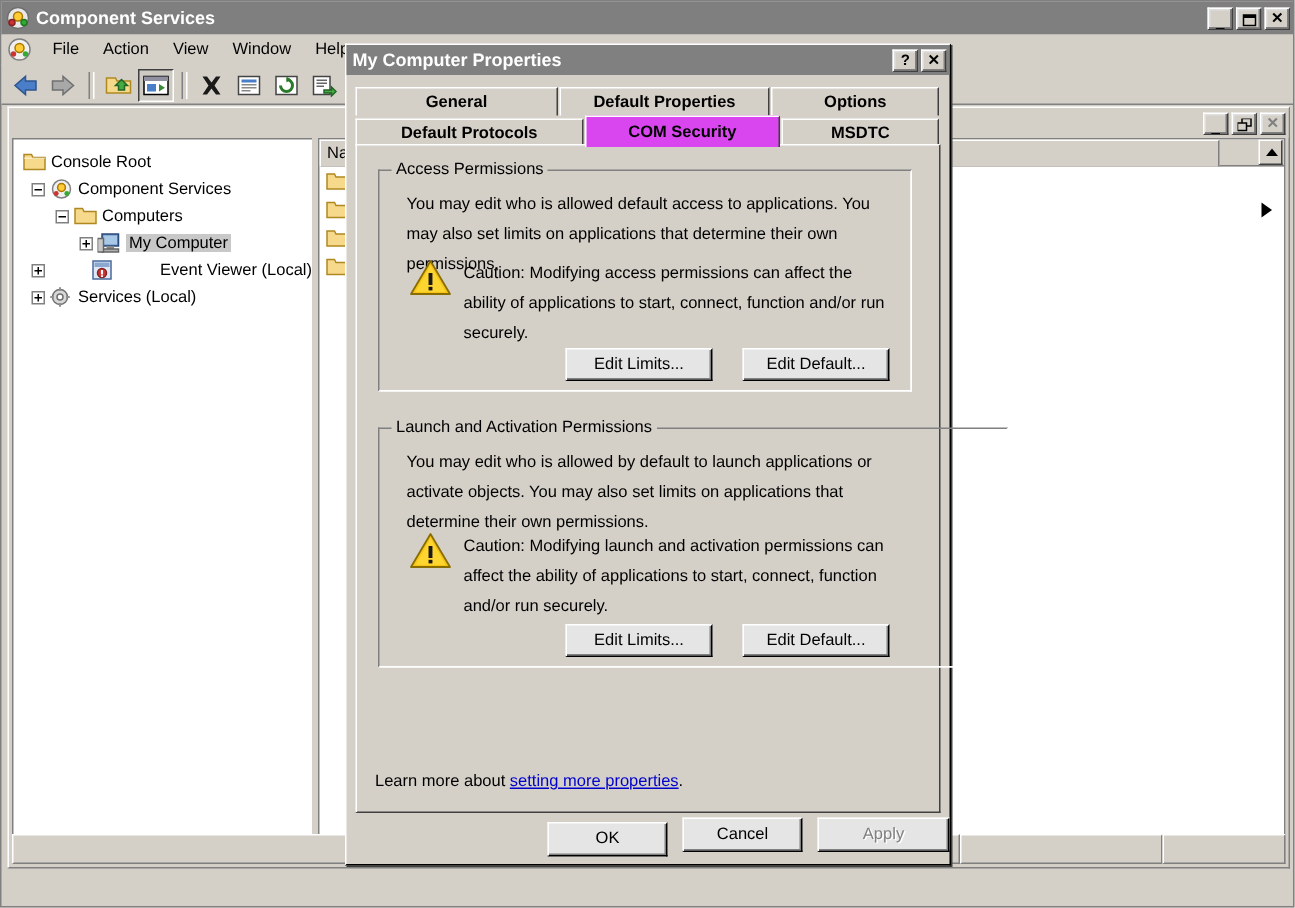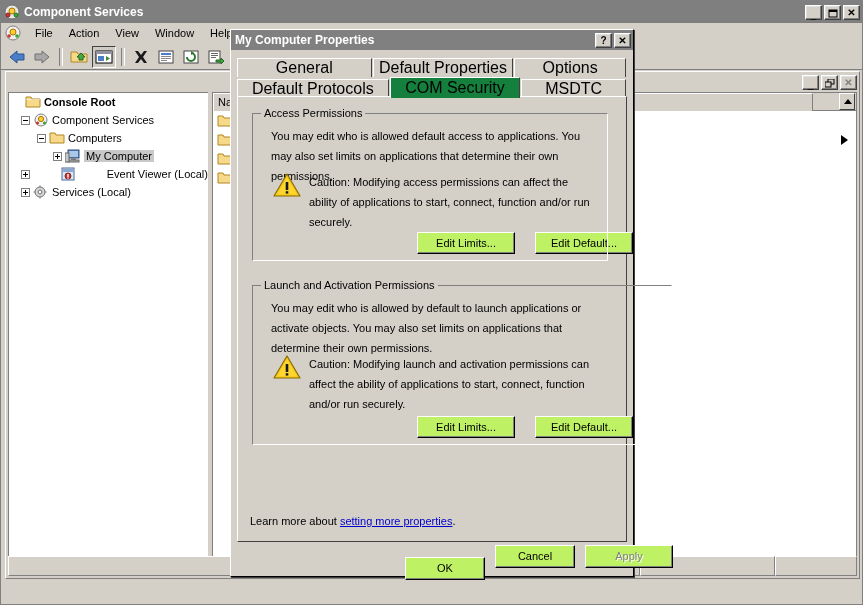--- a/index.html
+++ b/index.html
@@ -318,34 +318,35 @@
   }
   .tab-row {
     display: flex;
     height: 21px;
     align-items: flex-end;
   }
   .tab {
     height: 19px;
     line-height: 18px;
     text-align: center;
-    font-size: 16px;
+    font-size: 11px;
     background: #d4d0c8;
     border-top: 1px solid #ffffff;
     border-left: 1px solid #ffffff;
     border-right: 1px solid #404040;
     box-sizing: border-box;
     margin-right: 1px;
     position: relative;
+    font-weight: bold;
   }
   .tab.active {
     height: 21px;
     line-height: 20px;
     z-index: 5;
-    background: #15803d;
+    background: #d946ef;
     border-bottom: none;
     margin-top: -2px;
   }
   .tab-body {
     position: absolute;
     left: 0; top: 40px;
     right: 0; bottom: 0;
     background: #d4d0c8;
     border-top: 1px solid #ffffff;
     border-left: 1px solid #ffffff;
@@ -383,36 +384,35 @@
     position: absolute;
     font-size: 11px;
     line-height: 20px;
   }
   .caution-icon {
     position: absolute;
   }
 
   
   .btn {
-    background: #bef264;
+    background: #e5e5e5;
     border-top: 1px solid #ffffff;
     border-left: 1px solid #ffffff;
     border-right: 1px solid #000000;
     border-bottom: 1px solid #000000;
     box-shadow: inset -1px -1px 0 #808080;
     font-size: 11px;
     text-align: center;
     box-sizing: border-box;
     position: absolute;
     line-height: 100%;
     display: flex;
     align-items: center;
     justify-content: center;
     color: #000;
-    margin-left: 40px;
   }
   .btn.disabled { color: #808080; text-shadow: 1px 1px 0 #ffffff; }
 
   .learn-more {
     position: absolute;
     left: 12px; bottom: 14px;
     font-size: 11px;
   }
   .learn-more a {
     color: #0000cd;
@@ -552,21 +552,21 @@
         </span>
       <span class="cap-btn disabled">
           <span style="font-weight:bold;">✕</span>
         </span>
     </div>
 
     <div class="mdi-body">
 
       <div class="tree-pane">
 
-        <div class="tree-row" style="padding-left:16px; margin-top:0;font-weight:bold;">
+        <div class="tree-row" style="padding-left:6px; margin-top:6px;">
           <span style="display:inline-block;width:16px;height:14px;">
             <svg width="16" height="14" viewBox="0 0 16 14">
               <path d="M1,2 L6,2 L7,4 L15,4 L15,12 L1,12 Z" fill="#f7d98c" stroke="#b08820"></path>
               <path d="M1,4 L15,4 L15,5 L1,5 Z" fill="#ffffff" opacity="0.5"></path>
             </svg>
           </span>
           <span class="tree-label">Console Root</span>
         </div>
 
         <div class="tree-row" style="padding-left:12px;">
@@ -751,18 +751,18 @@
           <div class="btn" style="left:242px; top:130px; width:98px; height:22px;">Edit Default...</div>
         </div>
 
         <div class="learn-more">
           <span>Learn more about </span><a href="#">setting more properties</a><span>.</span>
         </div>
       </div>
     </div>
 
     <div class="dlg-buttons">
-      <div class="btn" style="left:0px; top:12px; width:80px; height:23px;">OK</div>
+      <div class="btn" style="left:0px; top:3px; width:80px; height:23px;">OK</div>
       <div class="btn" style="left:90px; top:0px; width:80px; height:23px;">Cancel</div>
       <div class="btn disabled" style="left:180px; top:0px; width:88px; height:23px;">Apply</div>
     </div>
   </div>
 </div>
 
 </body></html>

